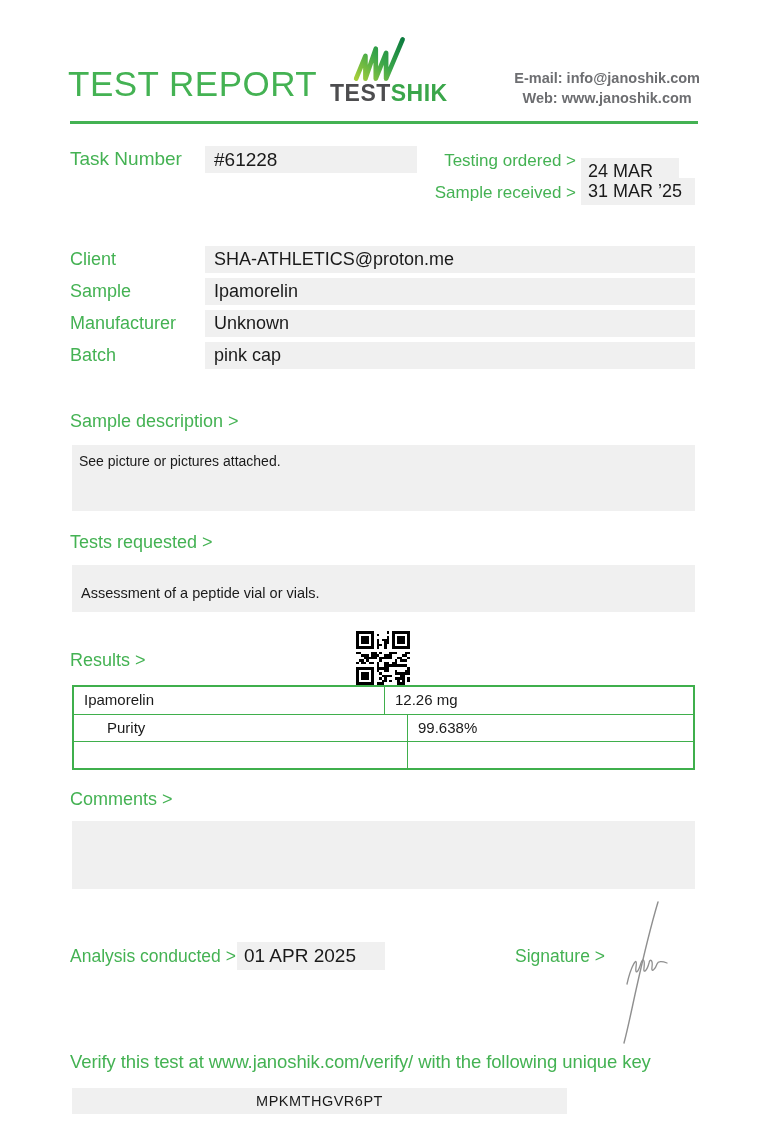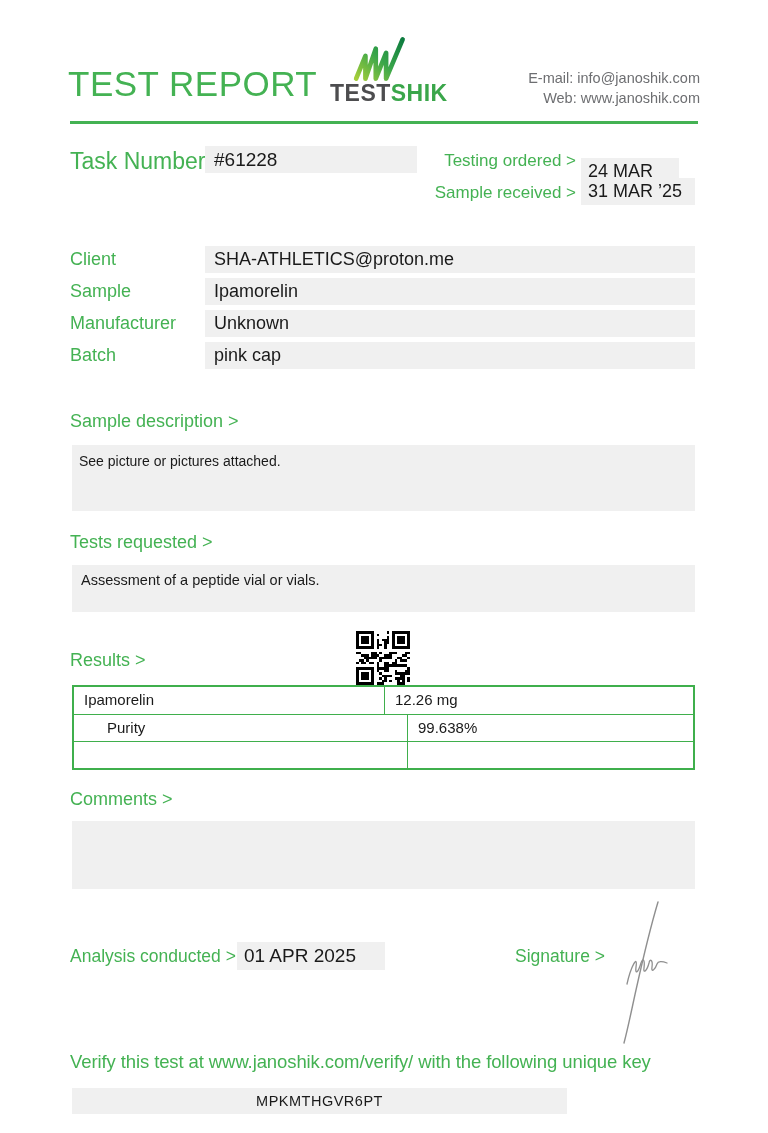--- a/index.html
+++ b/index.html
@@ -17,42 +17,42 @@
     font-family:"Liberation Sans",sans-serif;color:var(--ink);overflow:hidden;
   }
   .abs{position:absolute;}
   .green-label{color:var(--green);}
   .valbox{background:var(--box);color:var(--ink);}
 
   .title{left:68px;top:64px;font-size:35px;font-weight:400;letter-spacing:0.5px;color:var(--green);}
   .logo-icon{left:352px;top:36px;width:62px;height:46px;}
   .logo-text{left:330px;top:80px;width:112px;text-align:center;font-size:23px;font-weight:700;letter-spacing:0.5px;color:#4d4d4f;}
   .logo-text .shik{color:#3aa64a;}
-  .contact{right:68px;top:68px;text-align:right;font-size:14.5px;line-height:20px;color:var(--grey-text);}
+  .contact{right:68px;top:68px;text-align:center;font-size:14.5px;line-height:20px;color:var(--grey-text);font-weight:bold;}
   .divider{left:70px;top:121px;width:628px;height:3px;background:var(--green);}
 
-  .task-label{left:70px;top:148px;font-size:23px;}
+  .task-label{left:70px;top:148px;font-size:19px;}
   .task-box{left:205px;top:146px;width:212px;height:27px;font-size:19px;line-height:27px;padding-left:9px;}
   .date-label-1{left:420px;top:151px;width:156px;text-align:right;font-size:17px;}
   .date-box-1{left:581px;top:158px;width:98px;height:27px;font-size:18px;line-height:27px;padding-left:7px;}
   .date-label-2{left:420px;top:183px;width:156px;text-align:right;font-size:17px;}
   .date-box-2{left:581px;top:178px;width:114px;height:27px;font-size:18px;line-height:27px;padding-left:7px;}
 
   .field-label{left:70px;font-size:18px;}
   .field-box{left:205px;width:490px;height:27px;font-size:18px;line-height:27px;padding-left:9px;}
   .f0l{top:249px}.f0b{top:246px}
   .f1l{top:281px}.f1b{top:278px}
   .f2l{top:313px}.f2b{top:310px}
   .f3l{top:345px}.f3b{top:342px}
 
   .sec-heading{left:70px;font-size:18px;color:var(--green);}
   .sd-head{top:411px}
   .sd-box{left:72px;top:445px;width:623px;height:66px;font-size:14px;padding:8px 0 0 7px;}
   .tr-head{top:532px}
-  .tr-box{left:72px;top:565px;width:623px;height:47px;font-size:14.5px;padding:7px 0 0 9px;}
+  .tr-box{left:72px;top:565px;width:623px;height:47px;font-size:14.5px;padding:20px 0 0 9px;}
 
   .qr{left:356px;top:631px;width:54px;height:54px;}
   .res-head{top:650px}
 
   .results-table{left:72px;top:685px;width:623px;border:2px solid #3faf4c;}
   .trow{display:flex;height:27px;}
   .trow + .trow{border-top:1.5px solid #3faf4c;padding-left:23px;}
   .tcell{font-size:15px;line-height:26px;padding-left:10px;overflow:hidden;white-space:nowrap;}
   .tcell.name{width:311px;border-right:1.5px solid #3faf4c;}
   .tcell.val{flex:1;}

